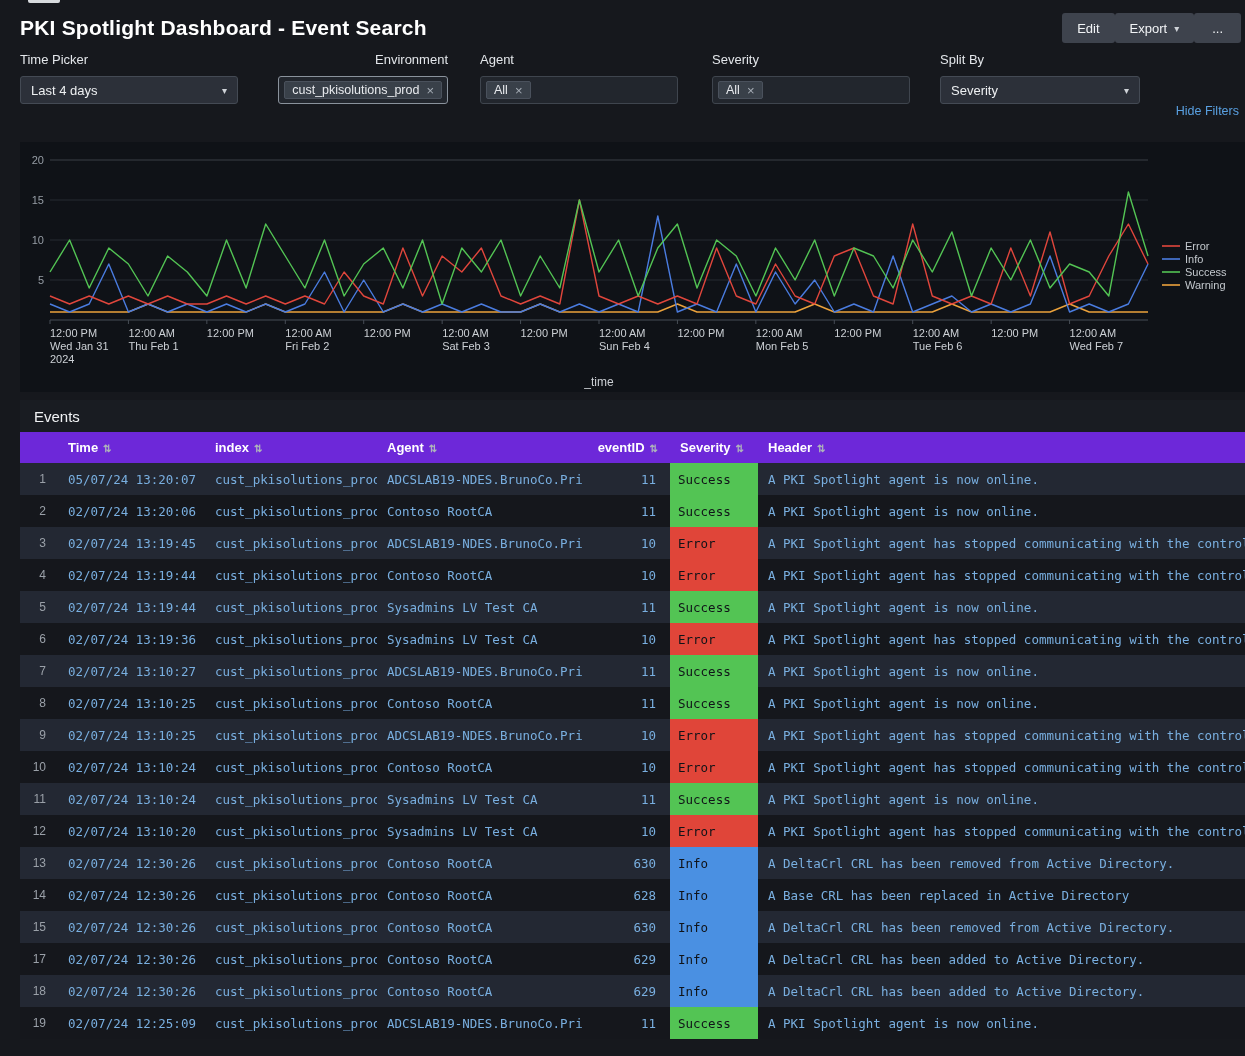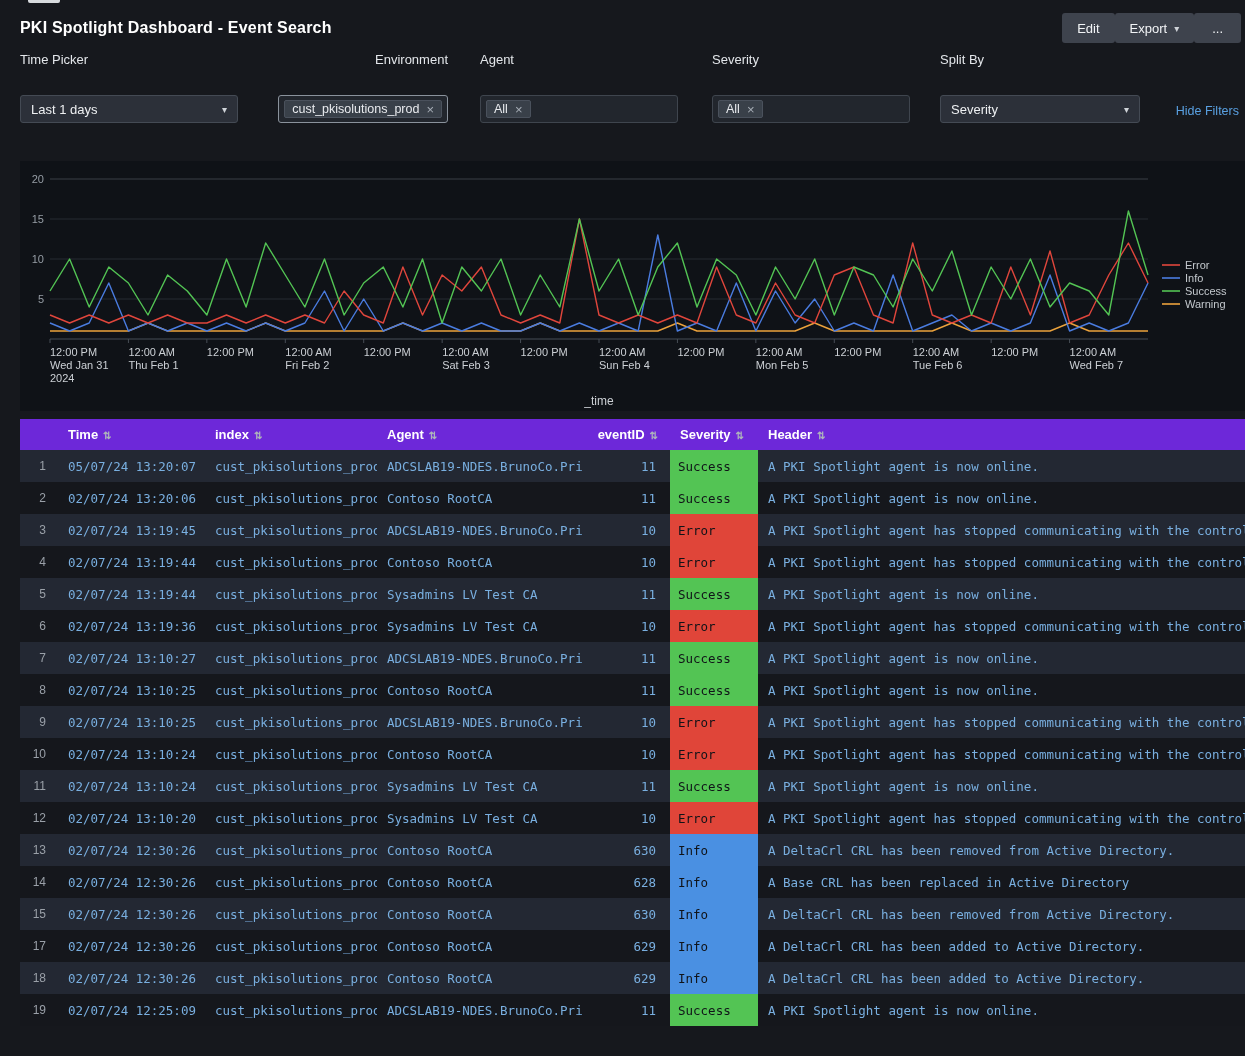--- a/index.html
+++ b/index.html
@@ -4,31 +4,31 @@
 <style>
   * { box-sizing: border-box; }
   html,body { margin:0; padding:0; background:#0d0f13; }
   body { font-family:"Liberation Sans", sans-serif; color:#e8eaed; }
   .app { position:relative; width:1245px; height:1056px; background:#16181d; overflow:hidden; }
 
   .tab-marker { position:absolute; left:28px; top:0; width:32px; height:3px; background:#d7dadd; border-radius:0 0 2px 2px; }
 
   
   .topbar { display:flex; align-items:center; padding:12px 20px 2px 20px; height:46px; }
-  .page-title { font-size:16px; font-weight:bold; color:#ffffff; letter-spacing:.2px; }
+  .page-title { font-size:21px; font-weight:bold; color:#ffffff; letter-spacing:.2px; }
   .top-actions { margin-left:auto; display:flex; gap:0; }
   .btn { background:#3e434d; color:#f2f4f6; border:none; border-radius:3px; height:30px;
          padding:0 15px; font-size:13px; font-family:"Liberation Sans",sans-serif; cursor:pointer;
          display:flex; align-items:center; gap:7px; }
   .btn .caret { font-size:10px; color:#cfd3d8; }
   .btn-more { margin-right:-16px; padding:0 18px; }
 
   
   .filters { position:relative; display:flex; padding:6px 20px 0 20px; align-items:flex-start; }
-  .filter { display:flex; flex-direction:column; gap:28px; }
+  .filter { display:flex; flex-direction:column; gap:9px; }
   .f-timepicker { width:218px; margin-right:12px; }
   .f-environment { width:198px; margin-right:32px;align-items:flex-end; }
   .f-agent { width:198px; margin-right:34px; }
   .f-severity { width:198px; margin-right:30px; }
   .f-splitby { width:200px; }
   .filter-label { font-size:13px; color:#e3e6ea; }
   .dropdown { height:28px; background:#2c3039; border:1px solid #444a54; border-radius:3px;
               display:flex; align-items:center; padding:0 10px; font-size:13px; color:#eef0f2; cursor:pointer; }
   .dropdown .caret { margin-left:auto; font-size:10px; color:#cfd3d8; }
   .tagbox { height:28px; background:#22262d; border:1px solid #3f454e; border-radius:3px;
@@ -81,21 +81,21 @@
       <button class="btn btn-more">
         <span>...</span>
       </button>
     </div>
   </div>
 
   <div class="filters">
     <div class="filter f-timepicker">
       <div class="filter-label">Time Picker</div>
       <div class="dropdown">
-        <span>Last 1 days</span>
+        <span>Last 4 days</span>
         <span class="caret">▾</span>
       </div>
     </div>
 
     <div class="filter f-environment">
       <div class="filter-label">Environment</div>
       <div class="tagbox highlight">
         <span class="tag">
           <span>cust_pkisolutions_prod</span>
           <span class="x">×</span>
@@ -192,20 +192,21 @@
         <text x="1165" y="115" fill="#c3c8cd" font-size="11" font-family="Liberation Sans, sans-serif">Info</text>
         <line x1="1142" y1="124" x2="1160" y2="124" stroke="#53c454" stroke-width="1.6"></line>
         <text x="1165" y="128" fill="#c3c8cd" font-size="11" font-family="Liberation Sans, sans-serif">Success</text>
         <line x1="1142" y1="137" x2="1160" y2="137" stroke="#eba23c" stroke-width="1.6"></line>
         <text x="1165" y="141" fill="#c3c8cd" font-size="11" font-family="Liberation Sans, sans-serif">Warning</text>
         <text x="579" y="238" fill="#ccd0d5" font-size="12" text-anchor="middle" font-family="Liberation Sans, sans-serif">_time</text>
       </svg>
   </div>
 
   <div class="events-panel">
+    <div class="events-title">Events</div>
     <table>
       <colgroup>
         <col style="width:38px">
           <col style="width:147px">
           <col style="width:172px">
         <col style="width:210px">
           <col style="width:83px">
           <col style="width:88px">
           <col>
       </colgroup>

